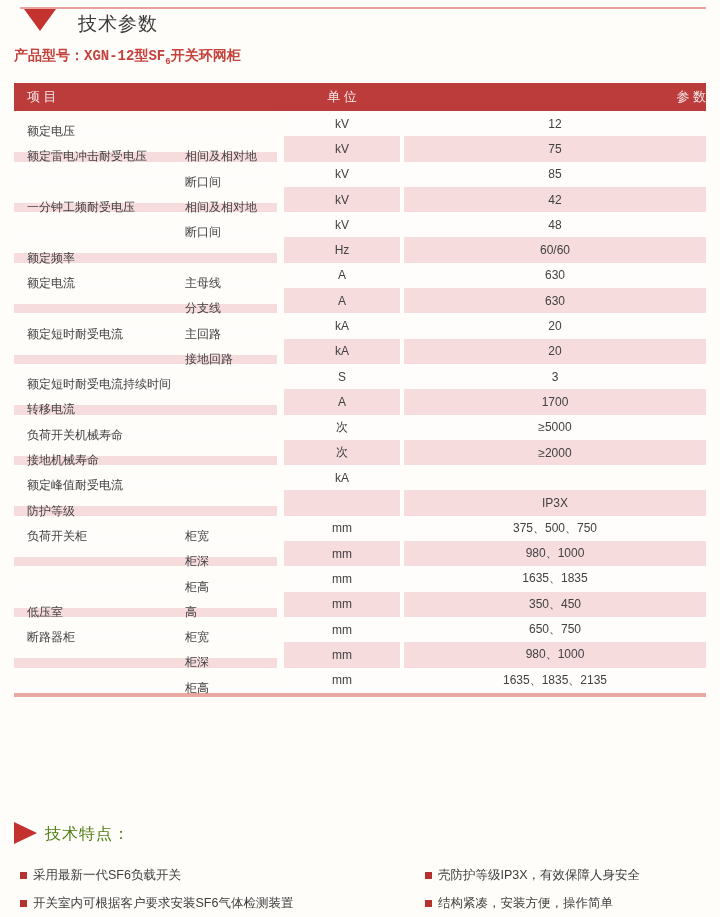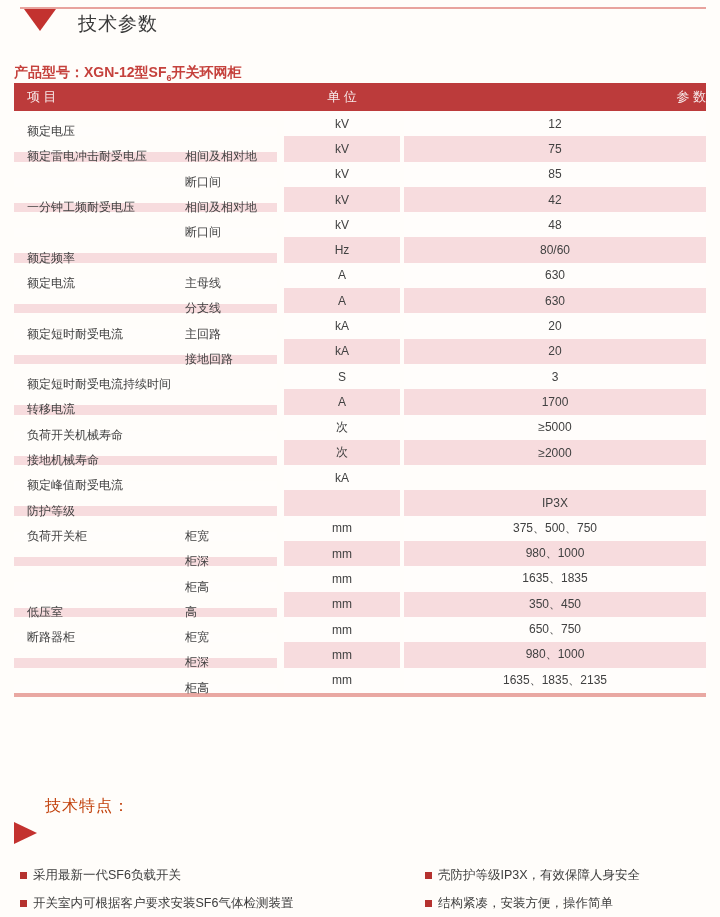--- a/index.html
+++ b/index.html
@@ -30,22 +30,22 @@
     border-top: 22px solid #c3322f;
   }
   .sec-title {
     position: absolute; left: 78px; top: 11px;
     font-size: 19px; font-weight: 500; color: #3a3a3a;
     letter-spacing: 1px;
   }
 
   
   .model-line {
-    position: absolute; left: 14px; top: 64px;
-    font-size: 14px; font-weight: 700; color: #c5413c;
+    position: absolute; left: 14px; top: 47px;
+    font-size: 14px; font-weight: 700; color: #c5413c; font-family: Liberation Mono, monospace;
   }
   .model-line sub { font-size: 9px; }
 
   
   .spec-table {
     position: absolute; left: 14px; top: 83px;
     width: 692px;
     border-bottom: 4px solid #e9a8a2;
   }
   .thead {
@@ -77,22 +77,22 @@
 
   
   .tri-right {
     position: absolute; left: 14px; top: 822px;
     width: 0; height: 0;
     border-top: 11px solid transparent;
     border-bottom: 11px solid transparent;
     border-left: 23px solid #c3322f;
   }
   .feat-title {
-    position: absolute; left: 45px; top: 796px;
-    font-size: 16px; font-weight: 500; color: #c2410c;
+    position: absolute; left: 45px; top: 824px;
+    font-size: 16px; font-weight: 500; color: #4d7c0f;
     letter-spacing: 1px;
   }
   .feat-col { position: absolute; top: 861px; }
   .feat-col.left  { left: 20px; }
   .feat-col.right { left: 425px; }
   .feat-item {
     display: flex; align-items: center;
     height: 28px; font-size: 12.5px; color: #3d3d3d;
   }
   .sq {
@@ -173,21 +173,21 @@
       <div class="c-value shade">48</div>
     </div>
         <div class="trow">
       <div class="c-item shade">
         <span class="item">额定频率</span>
         <span class="sub"></span>
       </div>
       <div class="gap1"></div>
       <div class="c-unit shade">Hz</div>
       <div class="gap2"></div>
-      <div class="c-value shade">80/60</div>
+      <div class="c-value shade">60/60</div>
     </div>
         <div class="trow">
       <div class="c-item shade">
         <span class="item">额定电流</span>
         <span class="sub">主母线</span>
       </div>
       <div class="gap1"></div>
       <div class="c-unit shade">A</div>
       <div class="gap2"></div>
       <div class="c-value shade">630</div>

